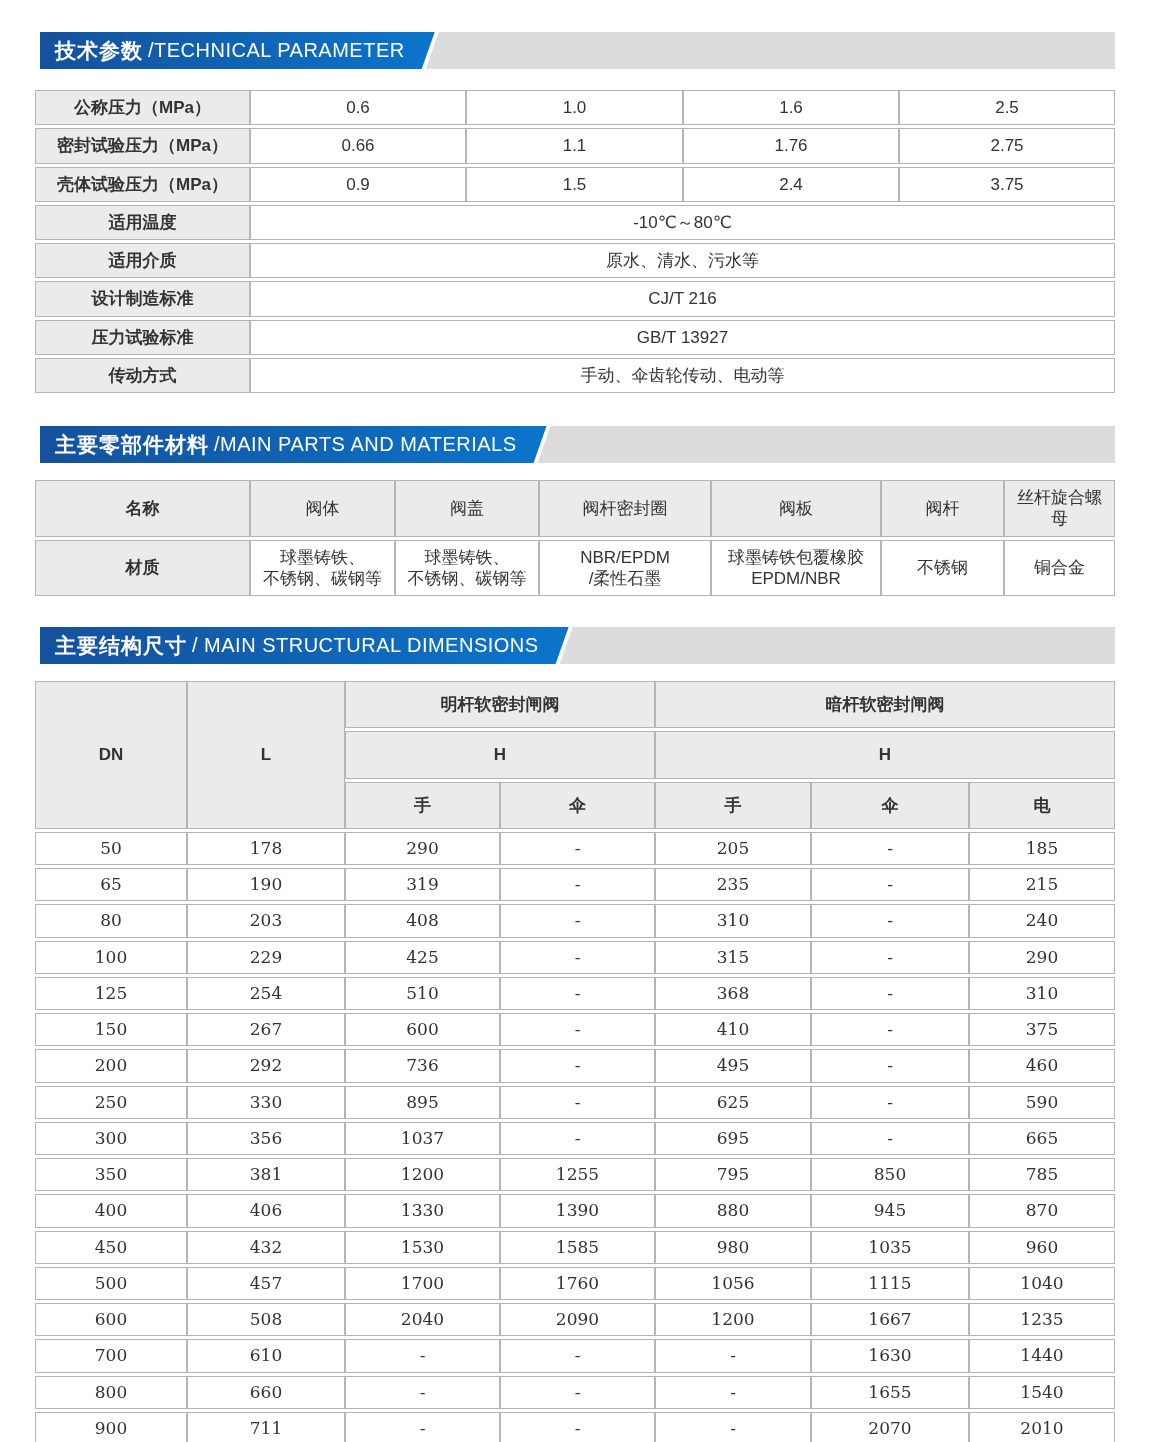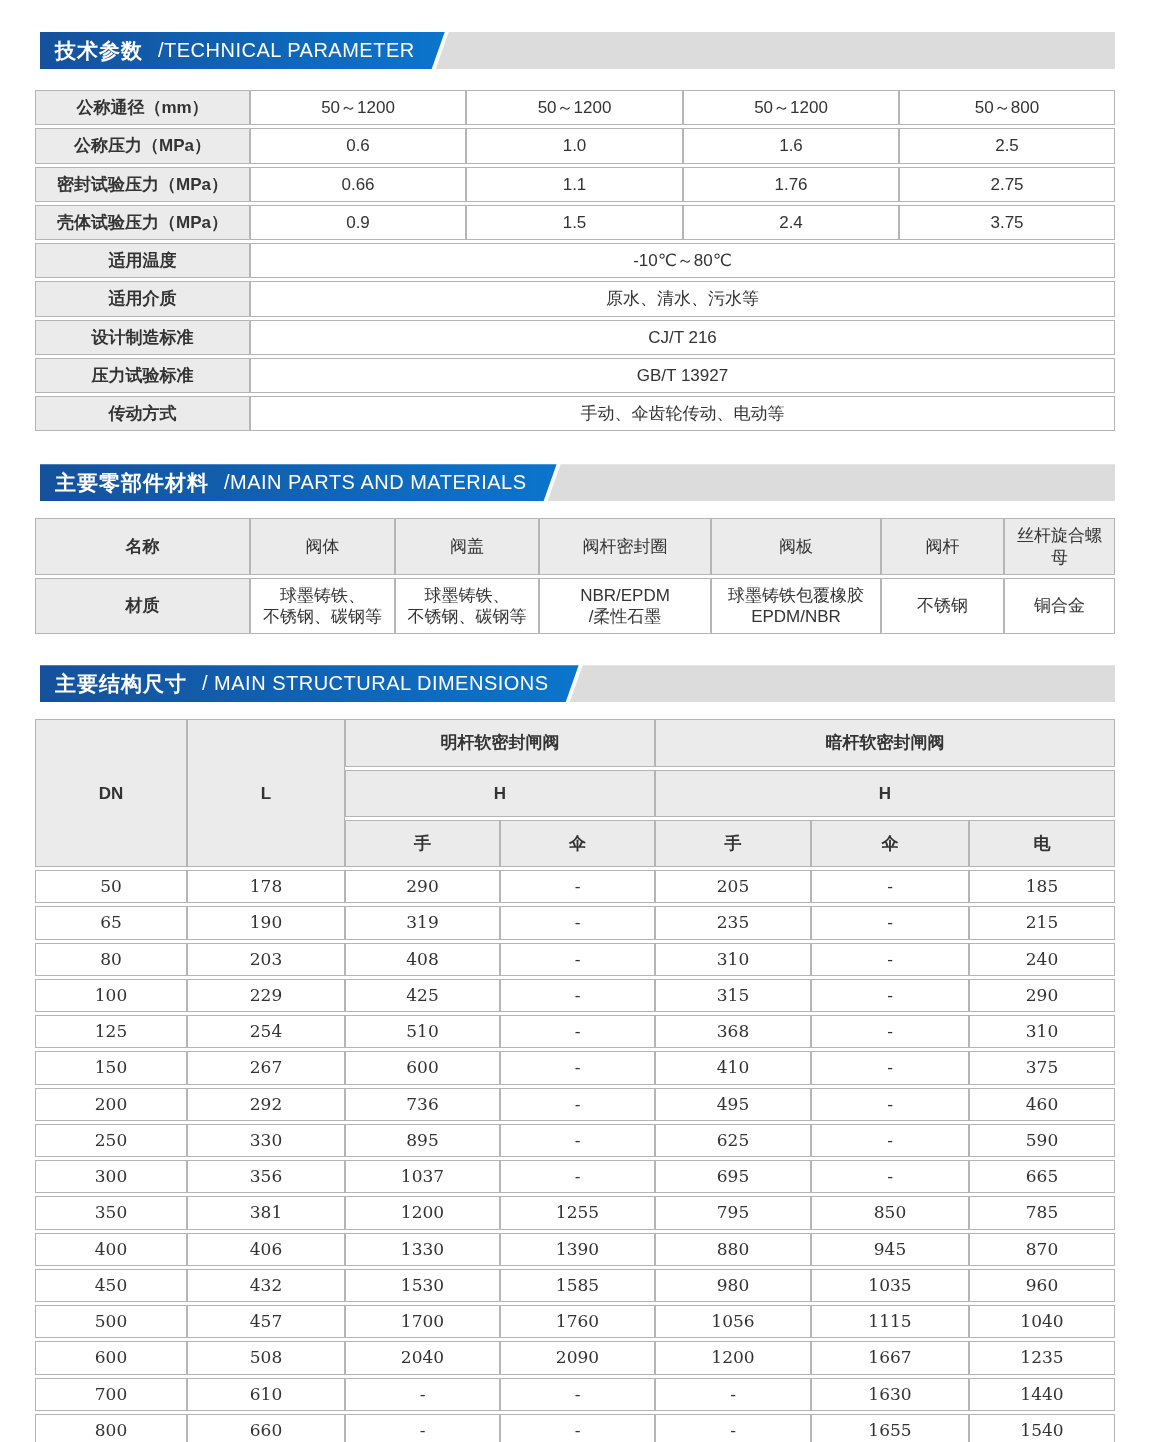--- a/index.html
+++ b/index.html
@@ -15,21 +15,21 @@
   
   .sec-header{
     display:flex;
     height:37px;
     margin-left:40px;
     margin-right:36px;
   }
   .sec-blue{
     display:flex;
     align-items:center;
-    gap:15px;
+    gap:5px;
     padding:0 30px 0 15px;
     background:linear-gradient(90deg,#15519C 0%,#0B75CC 100%);
     color:#ffffff;
     clip-path:polygon(0 0,100% 0,calc(100% - 13px) 100%,0 100%);
     white-space:nowrap;
     justify-content:flex-end;
   }
   .sec-blue .cn{font-size:21px;font-weight:700;letter-spacing:1px;}
   .sec-blue .en{font-size:20px;font-weight:400;letter-spacing:.5px;}
   .sec-tail{
@@ -88,27 +88,20 @@
 
   <table class="tbl tech mt-t1">
     <colgroup>
       <col style="width:215px">
         <col style="width:216px">
         <col style="width:217px">
       <col style="width:216px">
         <col style="width:216px">
     </colgroup>
     <tbody>
-        <tr>
-          <td class="label">公称通径（mm）</td>
-          <td>50～1200</td>
-          <td>50～1200</td>
-          <td>50～1200</td>
-          <td>50～800</td>
-        </tr>
         <tr>
           <td class="label">公称压力（MPa）</td>
           <td>0.6</td>
           <td>1.0</td>
           <td>1.6</td>
           <td>2.5</td>
         </tr>
         <tr>
           <td class="label">密封试验压力（MPa）</td>
           <td>0.66</td>

